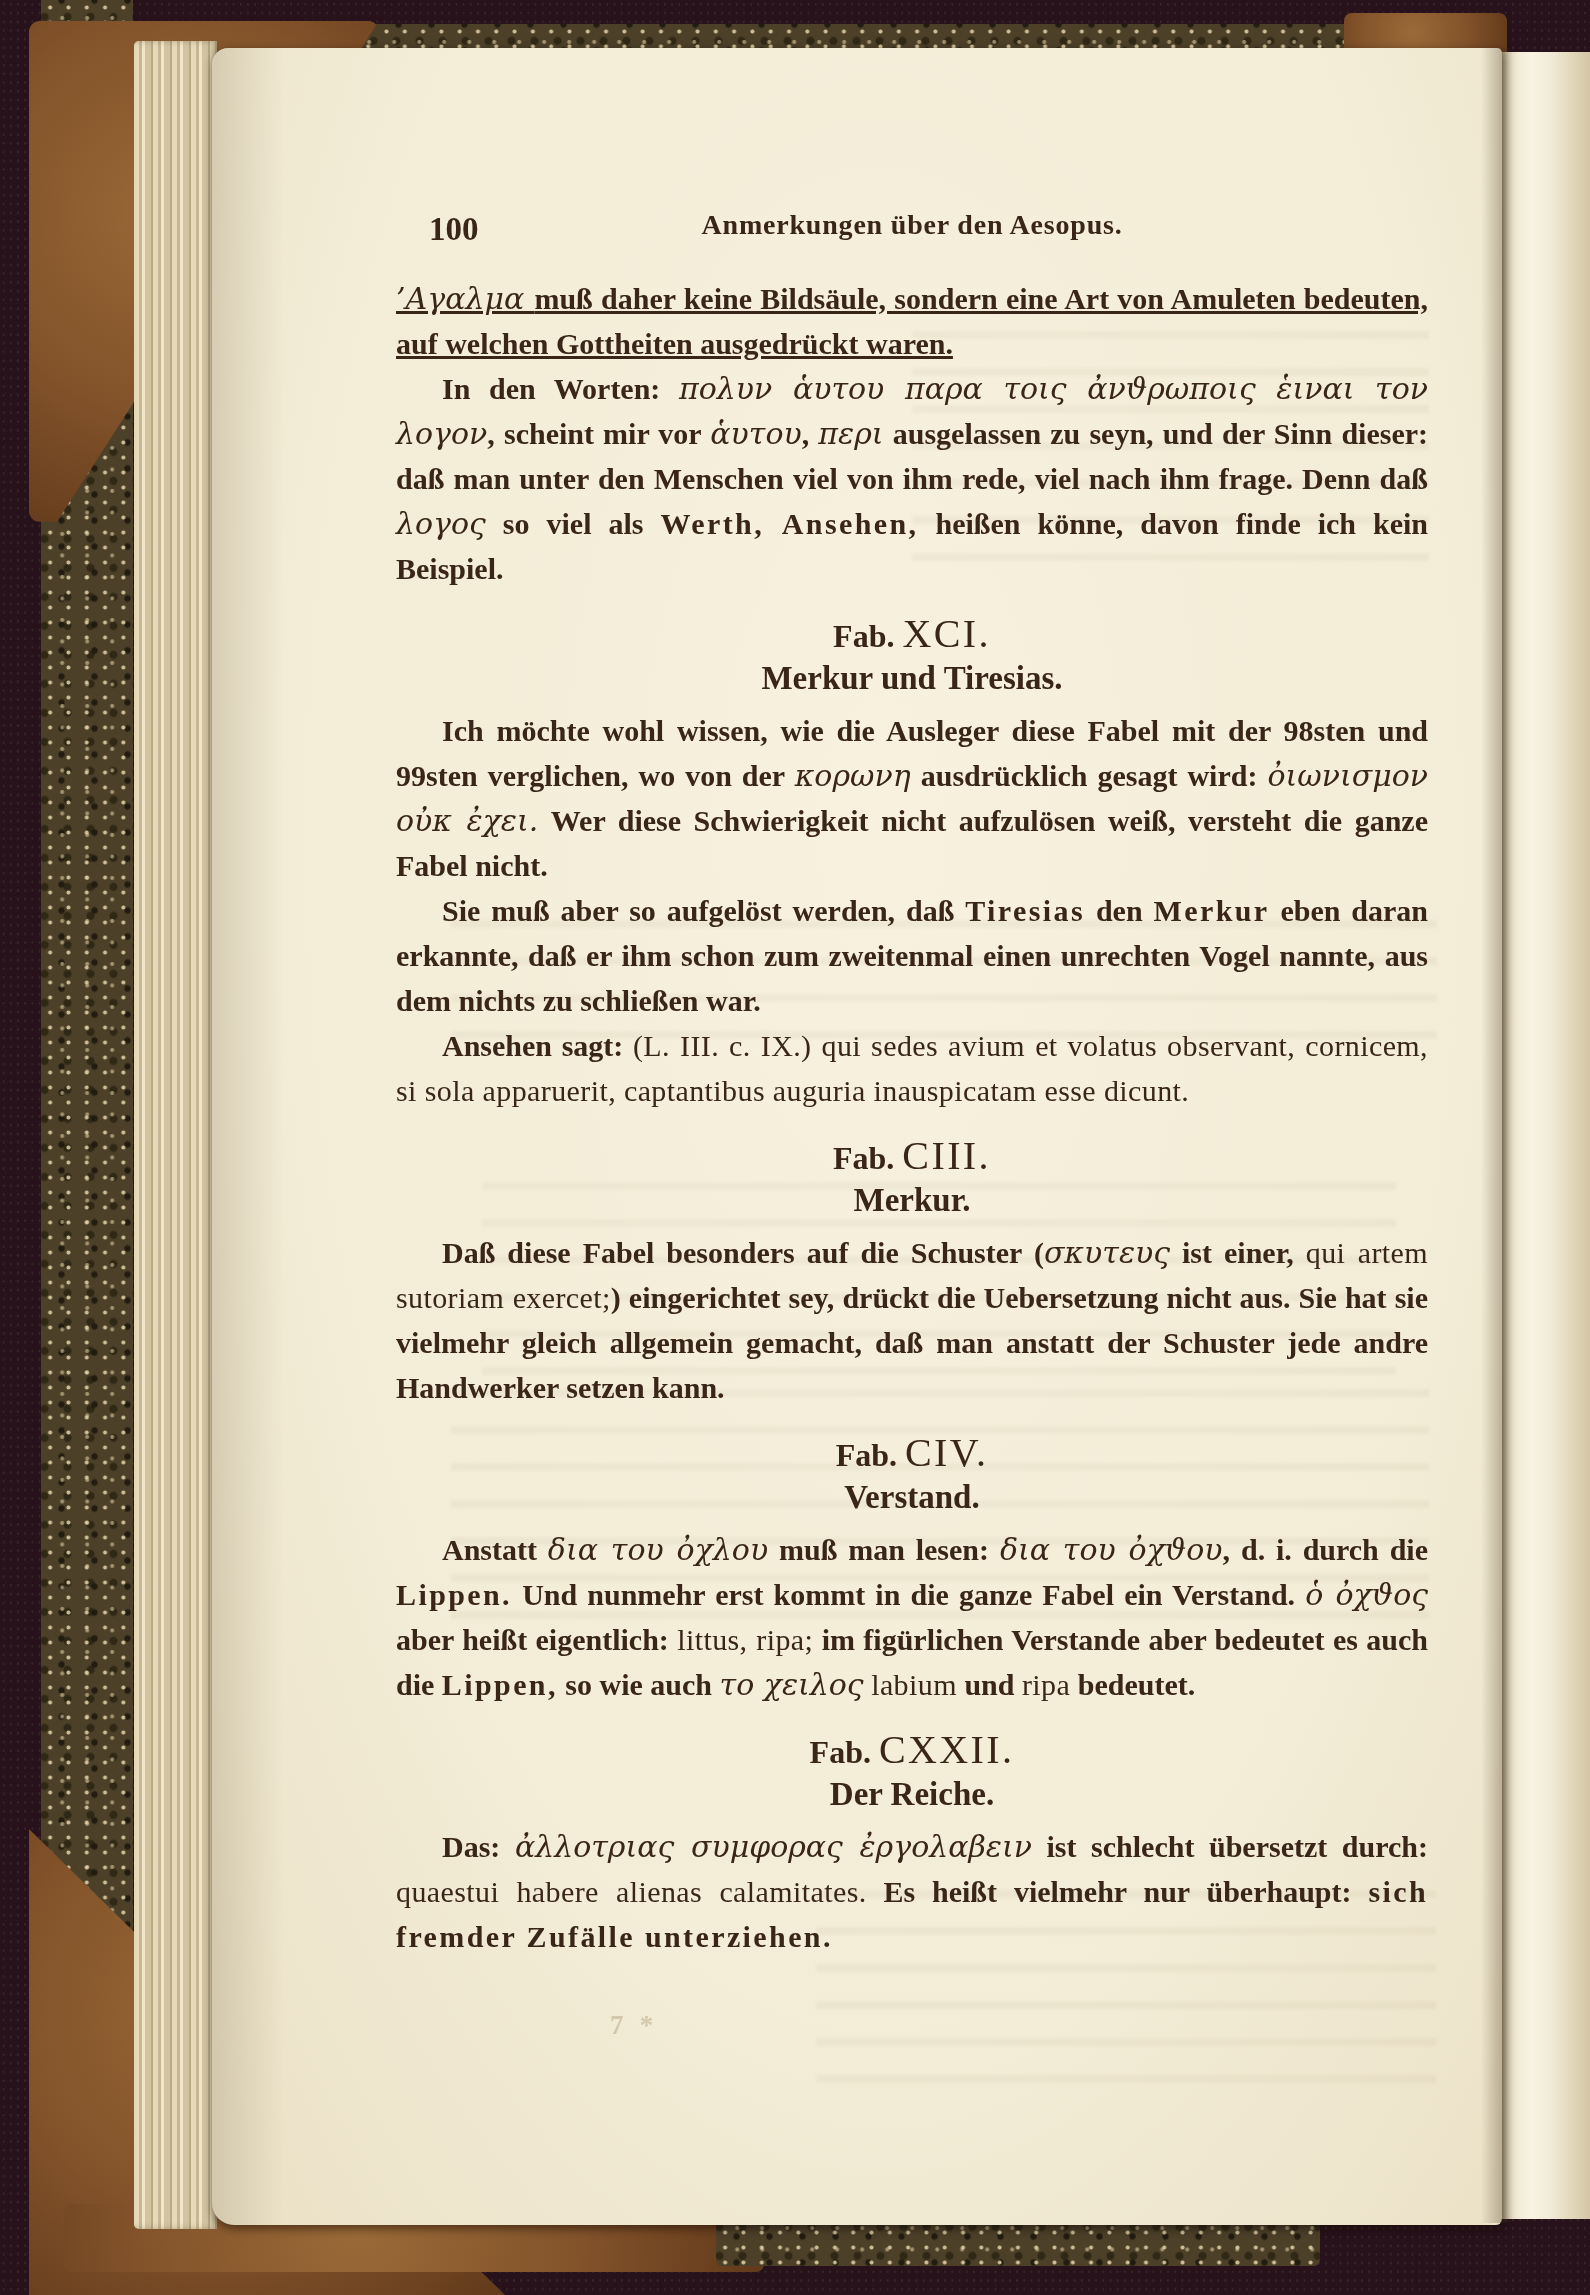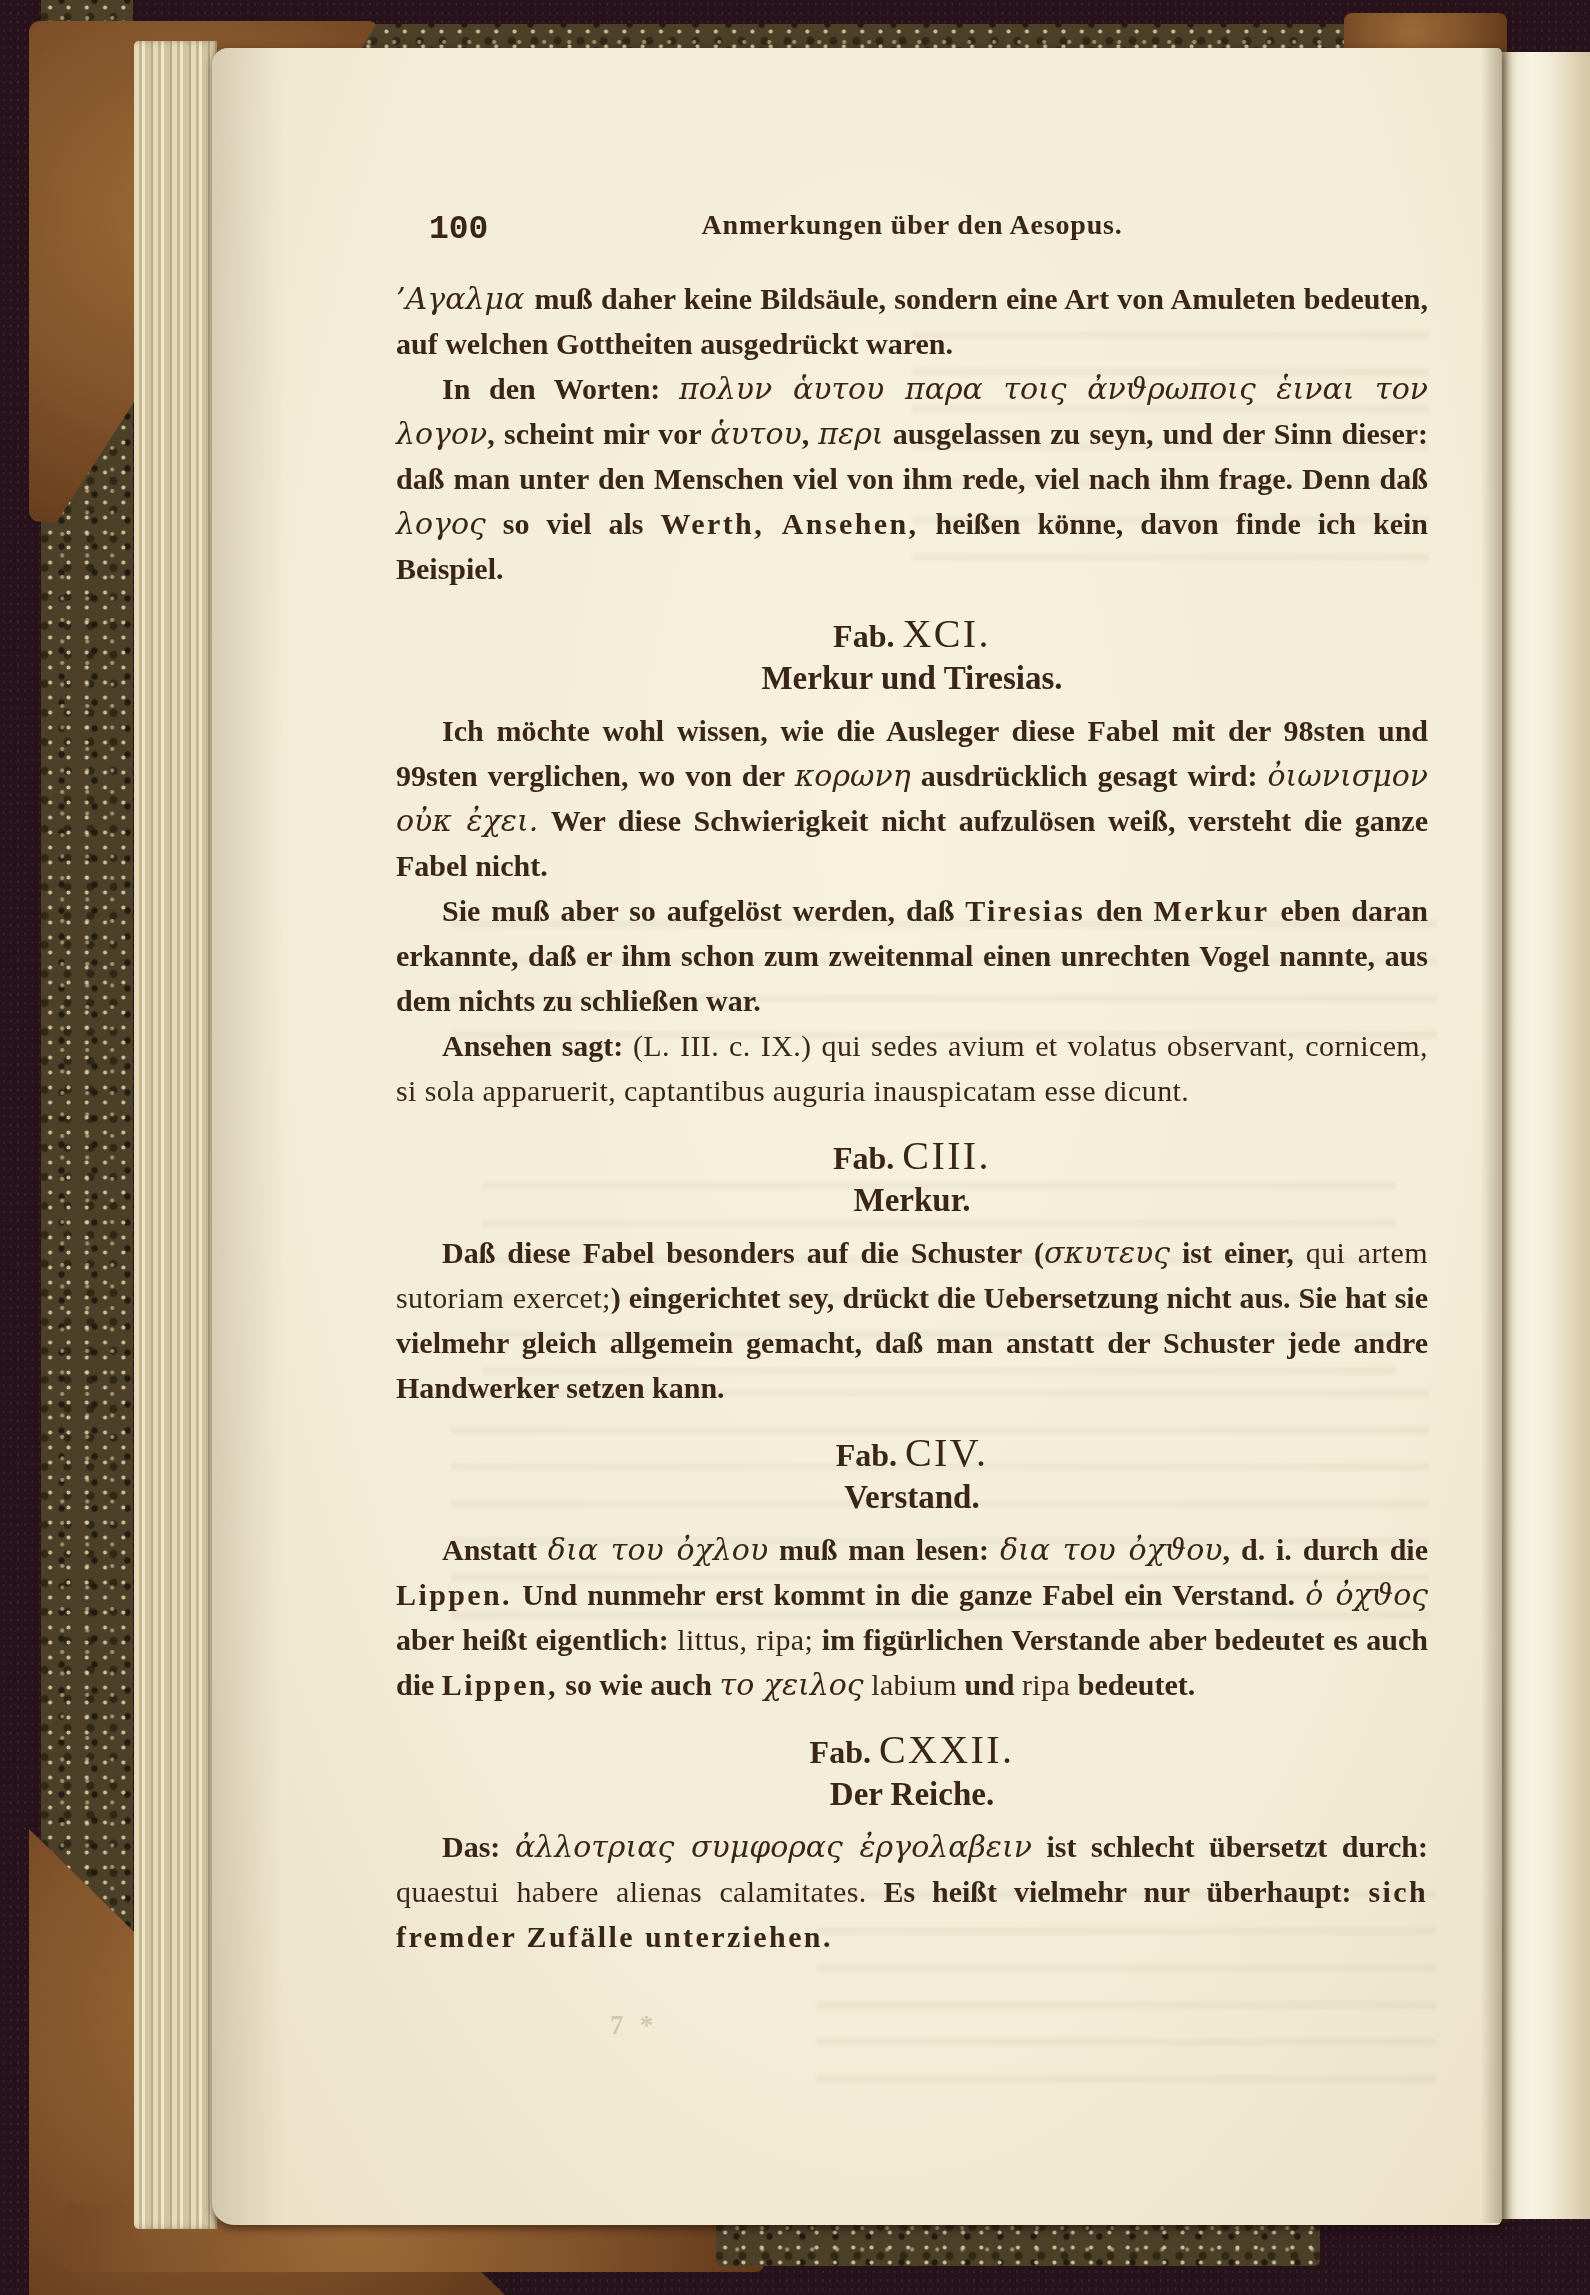--- a/index.html
+++ b/index.html
@@ -68,25 +68,25 @@
   .ghost{position:absolute;opacity:0.08;filter:blur(1.7px);pointer-events:none;
     background:repeating-linear-gradient(180deg,transparent 0 29px,rgba(108,84,48,0.6) 29px 37px);}
   .ghost.g1{left:700px;top:254px;width:517px;height:270px;}
   .ghost.g2{left:239px;top:843px;width:986px;height:159px;}
   .ghost.g3{left:270px;top:1105px;width:914px;height:223px;}
   .ghost.g4{left:239px;top:1312px;width:978px;height:270px;}
   .ghost.g5{left:604px;top:1813px;width:620px;height:223px;}
   
   .text-block{position:absolute;left:184px;top:161px;width:1032px;color:#3a2619;}
   .page-header{position:relative;height:49px;margin-bottom:17.5px;}
-  .page-num{position:absolute;left:33px;top:1.6px;font-size:33px;font-weight:700;font-family:Liberation Mono, monospace;}
+  .page-num{position:absolute;left:33px;top:1.6px;font-size:33px;font-weight:700;}
   .running-title{display:block;text-align:center;font-size:28px;font-weight:700;letter-spacing:0.8px;}
   .content p.para{margin:0;font-size:30px;line-height:45px;text-align:justify;}
   .content p.para.indent{text-indent:46px;}
-  .content p.para.noindent{text-indent:0;}
+  .content p.para.noindent{text-indent:0;text-decoration:underline;}
   .seg-g{font-weight:700;}
   .seg-gr{font-family:"DejaVu Serif",serif;font-style:italic;font-weight:400;}
   .seg-la{font-weight:400;letter-spacing:0.4px;}
   .seg-em{font-weight:700;letter-spacing:2.4px;}
   .fab-heading{text-align:center;font-size:32px;margin:19px 0 3.2px;}
   .fab-label{font-weight:700;}
   .fab-num{font-weight:400;letter-spacing:2.4px;font-size:40px;}
   .section-title{text-align:center;font-weight:700;font-size:33px;margin:3.2px 0 11px;}
   .sig{
     position:absolute;left:398px;top:1962px;font-size:27px;color:#9b8663;

